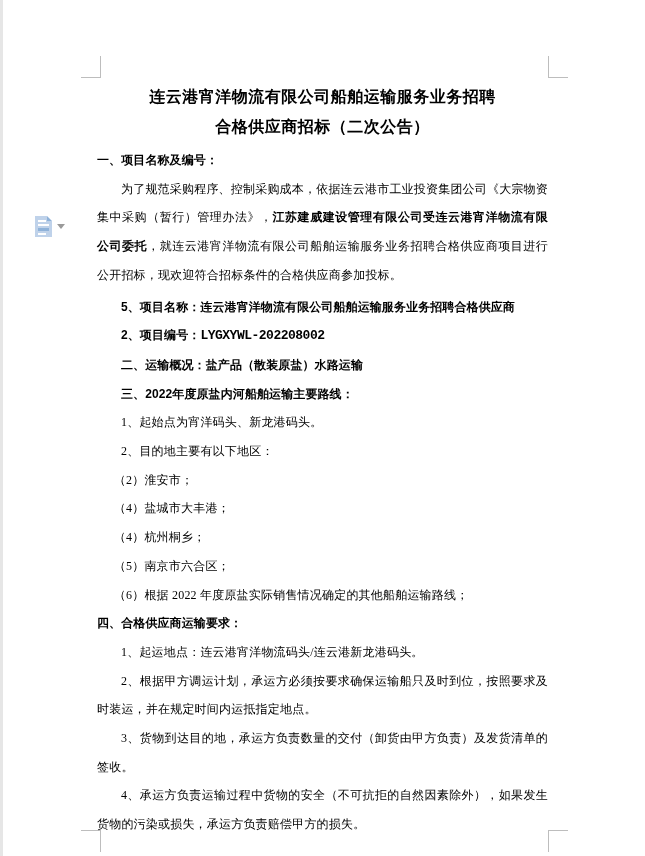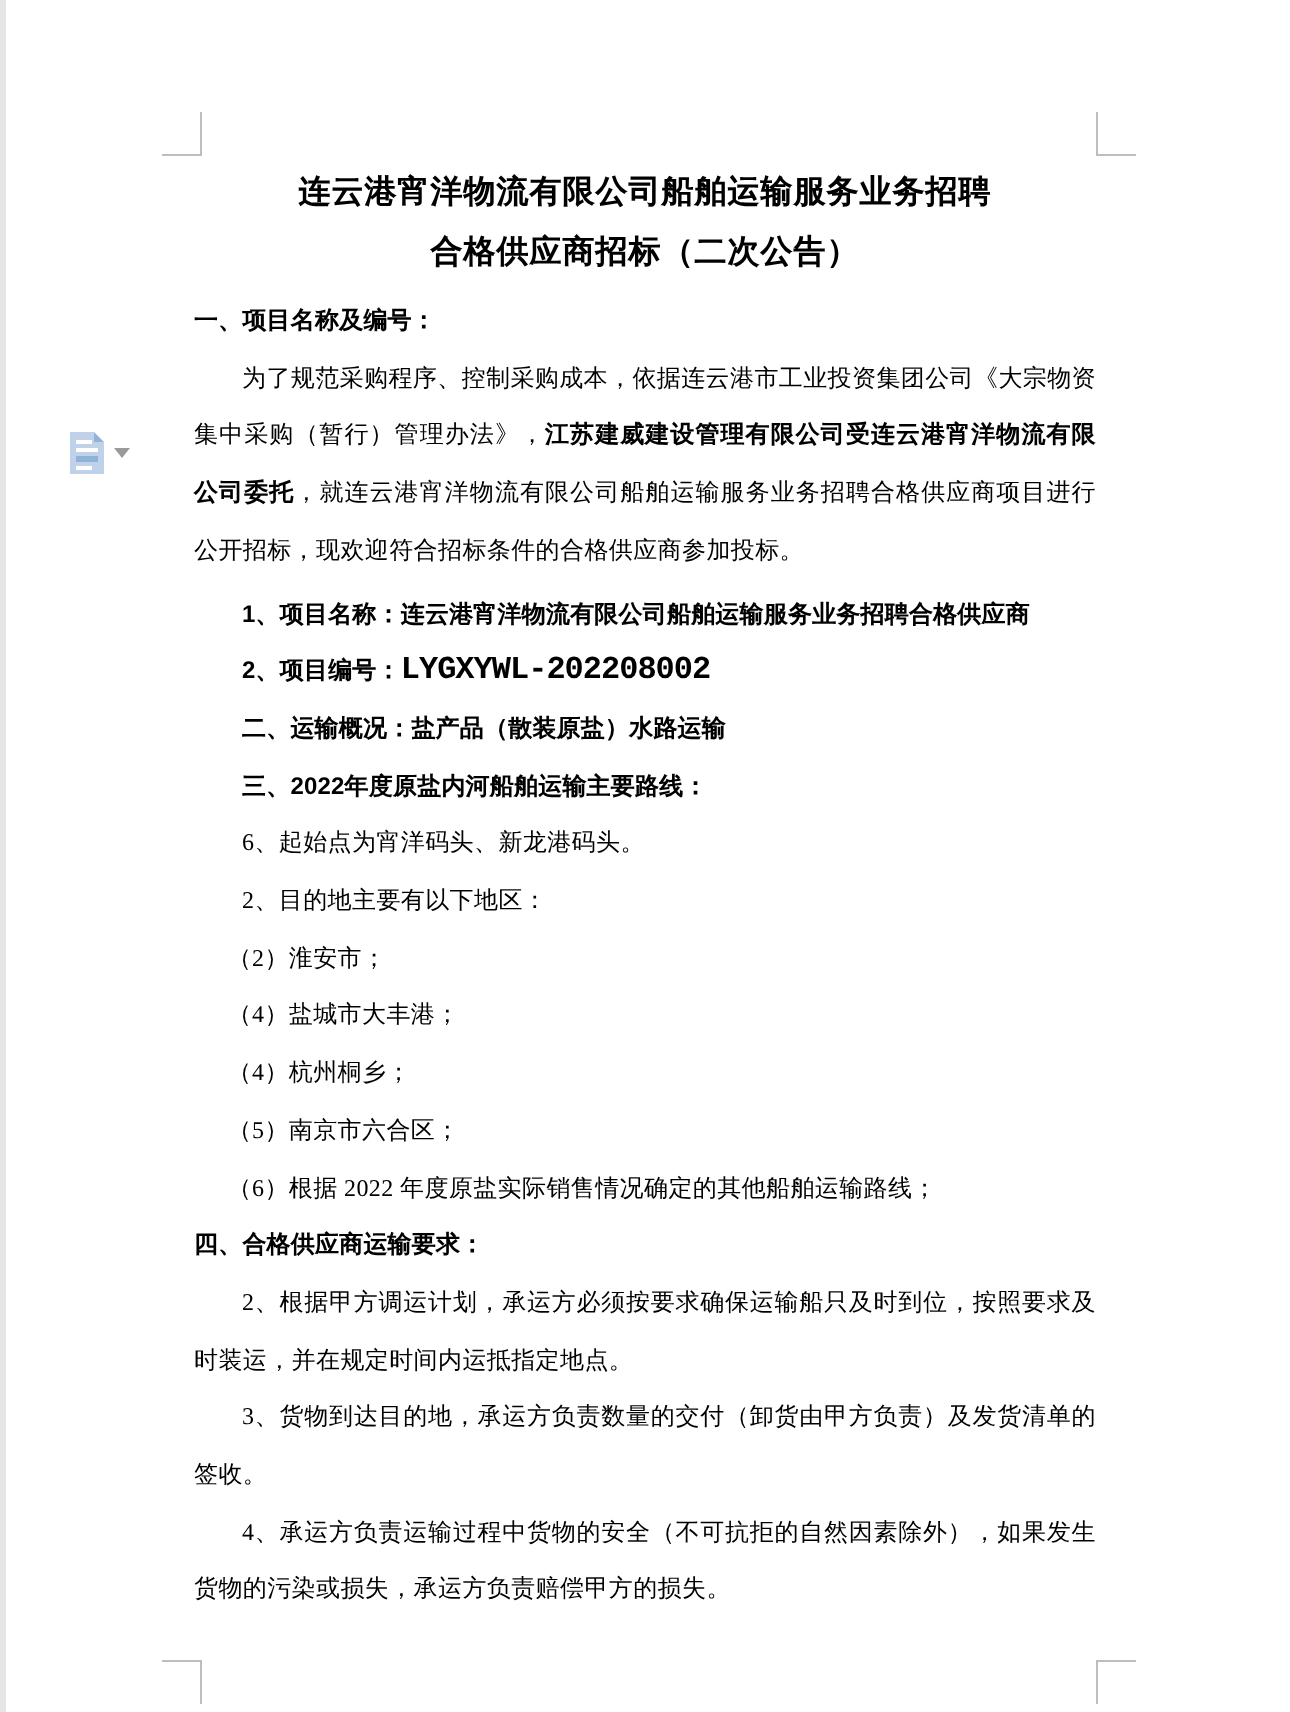--- a/index.html
+++ b/index.html
@@ -81,21 +81,21 @@
   p.line.dest { text-indent: 1.4em; }
   p.line.mt { margin-top: 3px; }
   .b, p.bold-item {
     font-family: "Liberation Sans", "DejaVu Sans", sans-serif;
     font-weight: bold;
   }
   p.bold-item { letter-spacing: 0.1px; }
   .code {
     font-family: "Liberation Mono", "DejaVu Sans Mono", monospace;
     font-weight: bold;
-    font-size: 16px;
+    font-size: 13px;
     letter-spacing: -0.5px;
   }
 </style>
 </head>
 <body>
 
 <div class="page">
 
   <div class="left-edge"></div>
 
@@ -119,37 +119,38 @@
 
     <div class="title-block">
       <div class="title-line">连云港宵洋物流有限公司船舶运输服务业务招聘</div>
       <div class="title-line">合格供应商招标（二次公告）</div>
     </div>
 
     <p class="line flush bold-item">一、项目名称及编号：</p>
 
     <p class="line"><span>为了规范采购程序、控制采购成本，依据连云港市工业投资集团公司《大宗物资集中采购（暂行）管理办法》，</span><span class="b">江苏建威建设管理有限公司受连云港宵洋物流有限公司委托</span><span>，就连云港宵洋物流有限公司船舶运输服务业务招聘合格供应商项目进行公开招标，现欢迎符合招标条件的合格供应商参加投标。</span></p>
 
-    <p class="line bold-item mt">1、项目名称：连云港宵洋物流有限公司船舶运输服务业务招聘合格供应商</p>
+    <p class="line bold-item mt">5、项目名称：连云港宵洋物流有限公司船舶运输服务业务招聘合格供应商</p>
 
     <p class="line bold-item"><span>2、项目编号：</span><span class="code">LYGXYWL-202208002</span></p>
 
     <p class="line bold-item">二、运输概况：盐产品（散装原盐）水路运输</p>
 
     <p class="line bold-item">三、2022年度原盐内河船舶运输主要路线：</p>
 
-    <p class="line">6、起始点为宵洋码头、新龙港码头。</p>
+    <p class="line">1、起始点为宵洋码头、新龙港码头。</p>
     <p class="line">2、目的地主要有以下地区：</p>
 
     <p class="line dest">（2）淮安市；</p>
     <p class="line dest">（4）盐城市大丰港；</p>
     <p class="line dest">（4）杭州桐乡；</p>
     <p class="line dest">（5）南京市六合区；</p>
     <p class="line dest">（6）根据 2022 年度原盐实际销售情况确定的其他船舶运输路线；</p>
 
     <p class="line flush bold-item">四、合格供应商运输要求：</p>
 
+    <p class="line">1、起运地点：连云港宵洋物流码头/连云港新龙港码头。</p>
     <p class="line">2、根据甲方调运计划，承运方必须按要求确保运输船只及时到位，按照要求及时装运，并在规定时间内运抵指定地点。</p>
     <p class="line">3、货物到达目的地，承运方负责数量的交付（卸货由甲方负责）及发货清单的签收。</p>
     <p class="line">4、承运方负责运输过程中货物的安全（不可抗拒的自然因素除外），如果发生货物的污染或损失，承运方负责赔偿甲方的损失。</p>
 
   </div>
 </div>
 
 </body></html>

